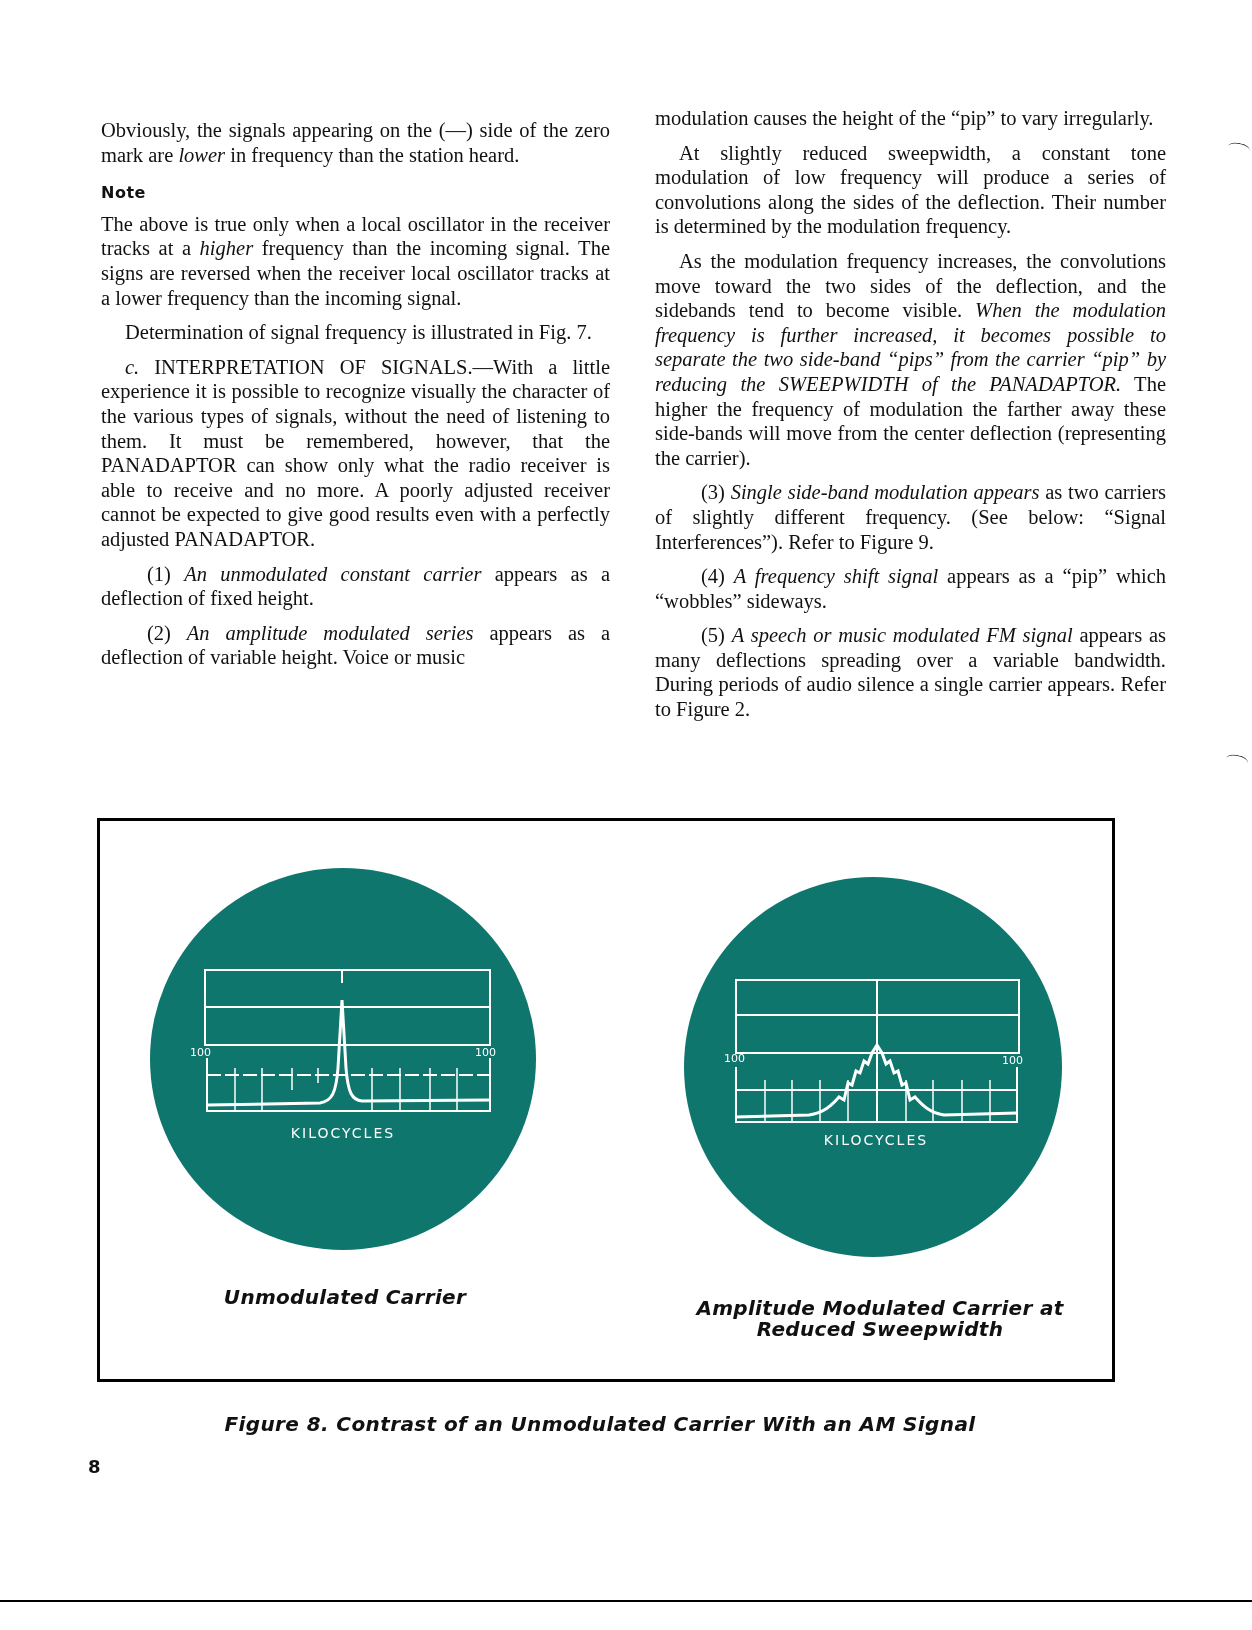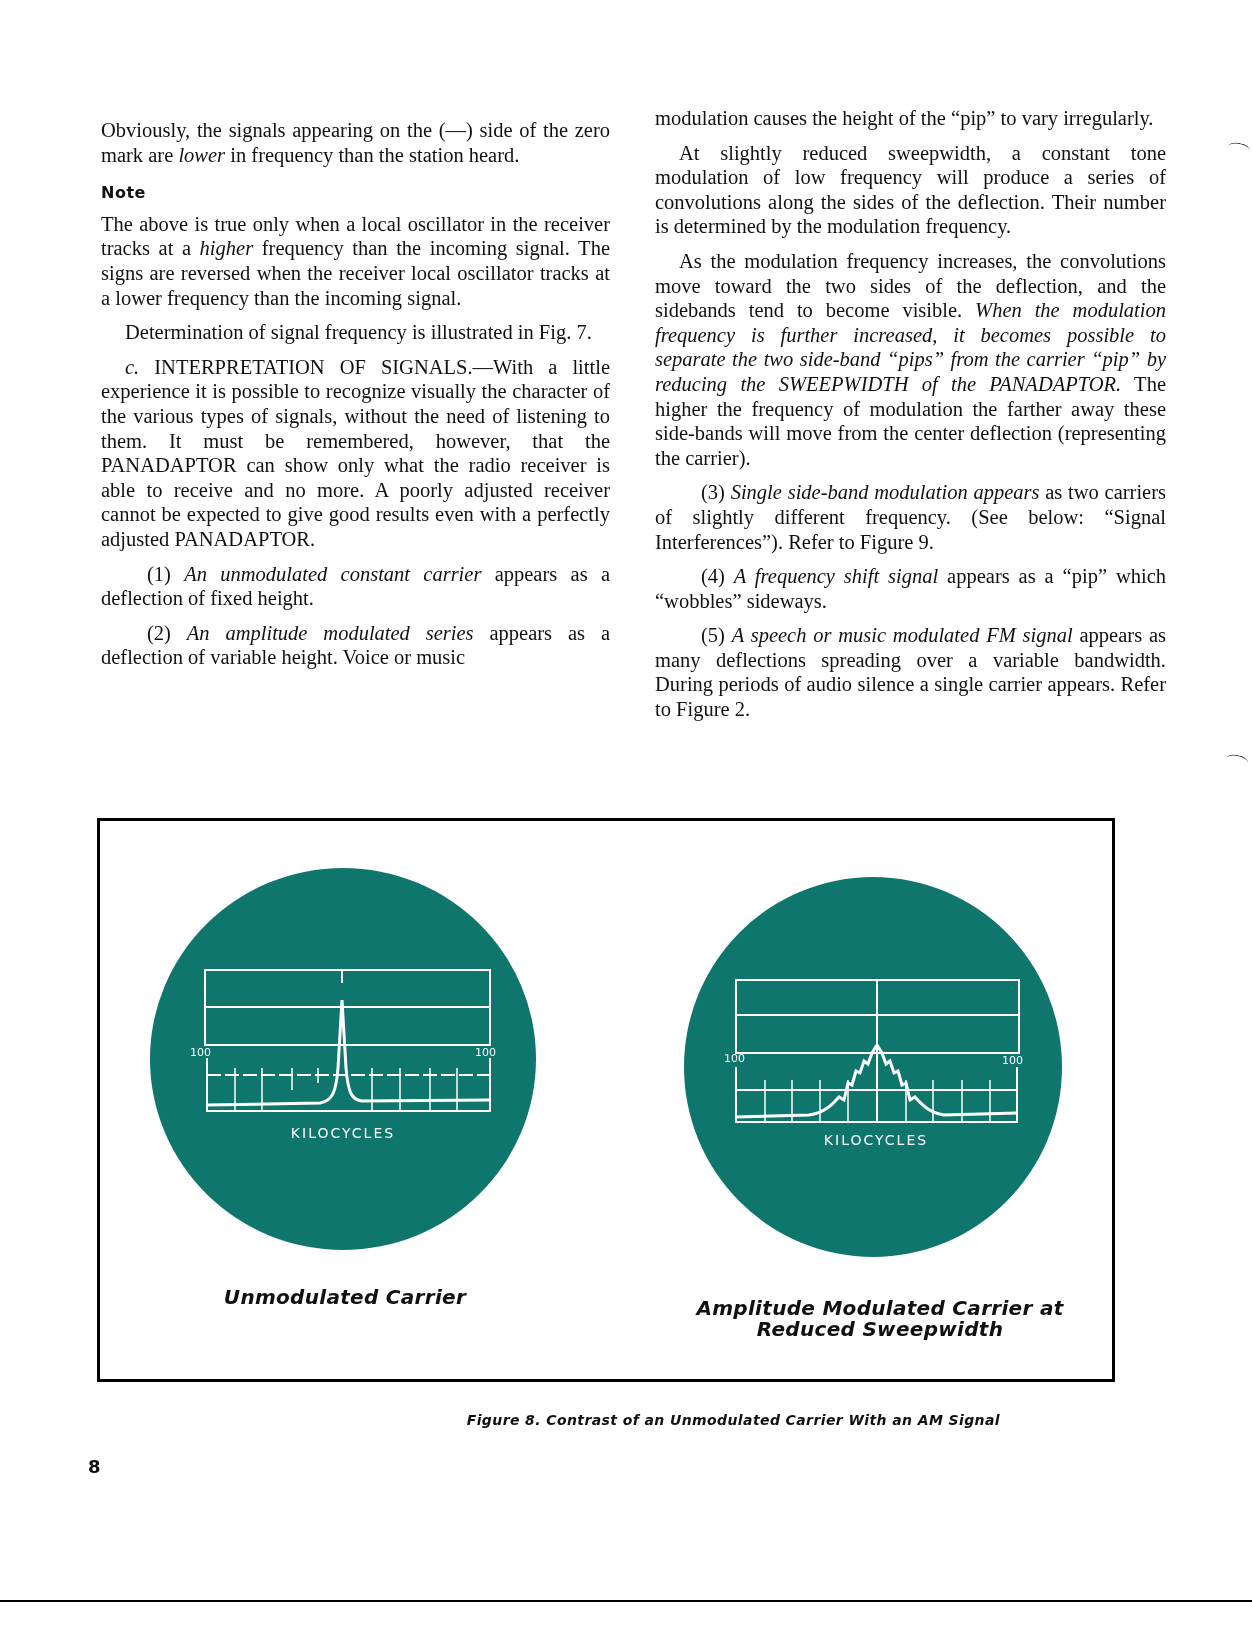--- a/index.html
+++ b/index.html
@@ -15,21 +15,21 @@
   .note-body { margin: 0 45px 10px 45px; }
   em { font-style: italic; }
   .figure-box { position: absolute; left: 97px; top: 818px; width: 1018px; height: 564px; border-top: 3px solid #000; border-left: 3px solid #000; border-right: 3px solid #000; border-bottom: 3px solid #000; box-sizing: border-box; }
   .scope { position: absolute; border-radius: 50%; background: #0f766e; }
   .scope-left { left: 150px; top: 868px; width: 386px; height: 382px; }
   .scope-right { left: 684px; top: 877px; width: 378px; height: 380px; }
   .scope svg { position: absolute; left: 0; top: 0; width: 100%; height: 100%; overflow: visible; }
   .fig-caption { position: absolute; font-family: "DejaVu Sans", sans-serif; font-weight: bold; font-style: italic; font-size: 20px; line-height: 21px; text-align: center; letter-spacing: 0.3px; }
   .cap-left { left: 170px; top: 1287px; width: 350px; }
   .cap-right { left: 680px; top: 1290px; width: 400px; margin-top: 8px; }
-  .figure-title { position: absolute; left: 200px; top: 1412px; width: 800px; text-align: right; font-family: "DejaVu Sans", sans-serif; font-weight: bold; font-style: italic; font-size: 14px; letter-spacing: 0.4px; }
+  .figure-title { position: absolute; left: 200px; top: 1412px; width: 800px; text-align: center; font-family: "DejaVu Sans", sans-serif; font-weight: bold; font-style: italic; font-size: 20px; letter-spacing: 0.4px; }
   .page-number { position: absolute; left: 88px; top: 1456px; font-family: "DejaVu Sans", sans-serif; font-weight: bold; font-size: 18px; }
   .bottom-rule { position: absolute; left: 0; top: 1600px; width: 1252px; height: 2px; background: #000; }
   .margin-mark { position: absolute; width: 22px; height: 10px; border-top: 1.5px solid #333; border-radius: 50% 50% 0 0; }
   .mm1 { left: 1228px; top: 143px; transform: rotate(12deg); }
   .mm2 { left: 1226px; top: 755px; transform: rotate(12deg); }
 </style>
 </head>
 <body>
 
 <div class="page">

